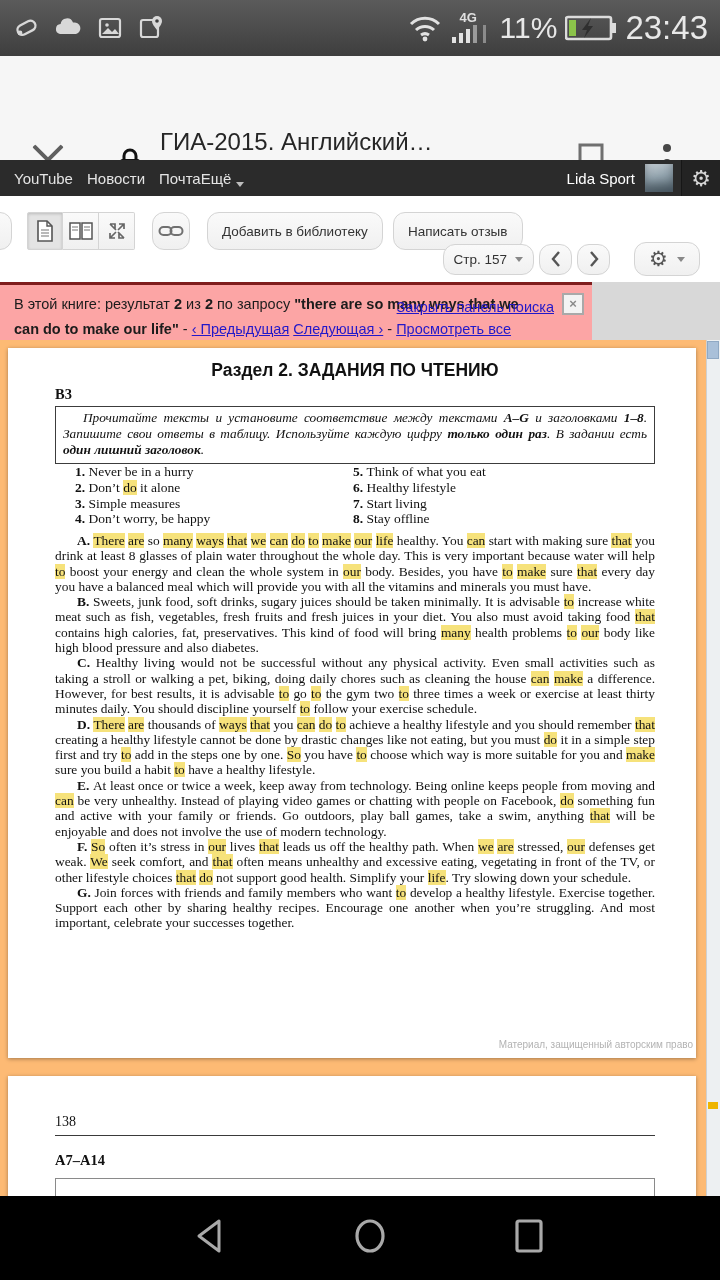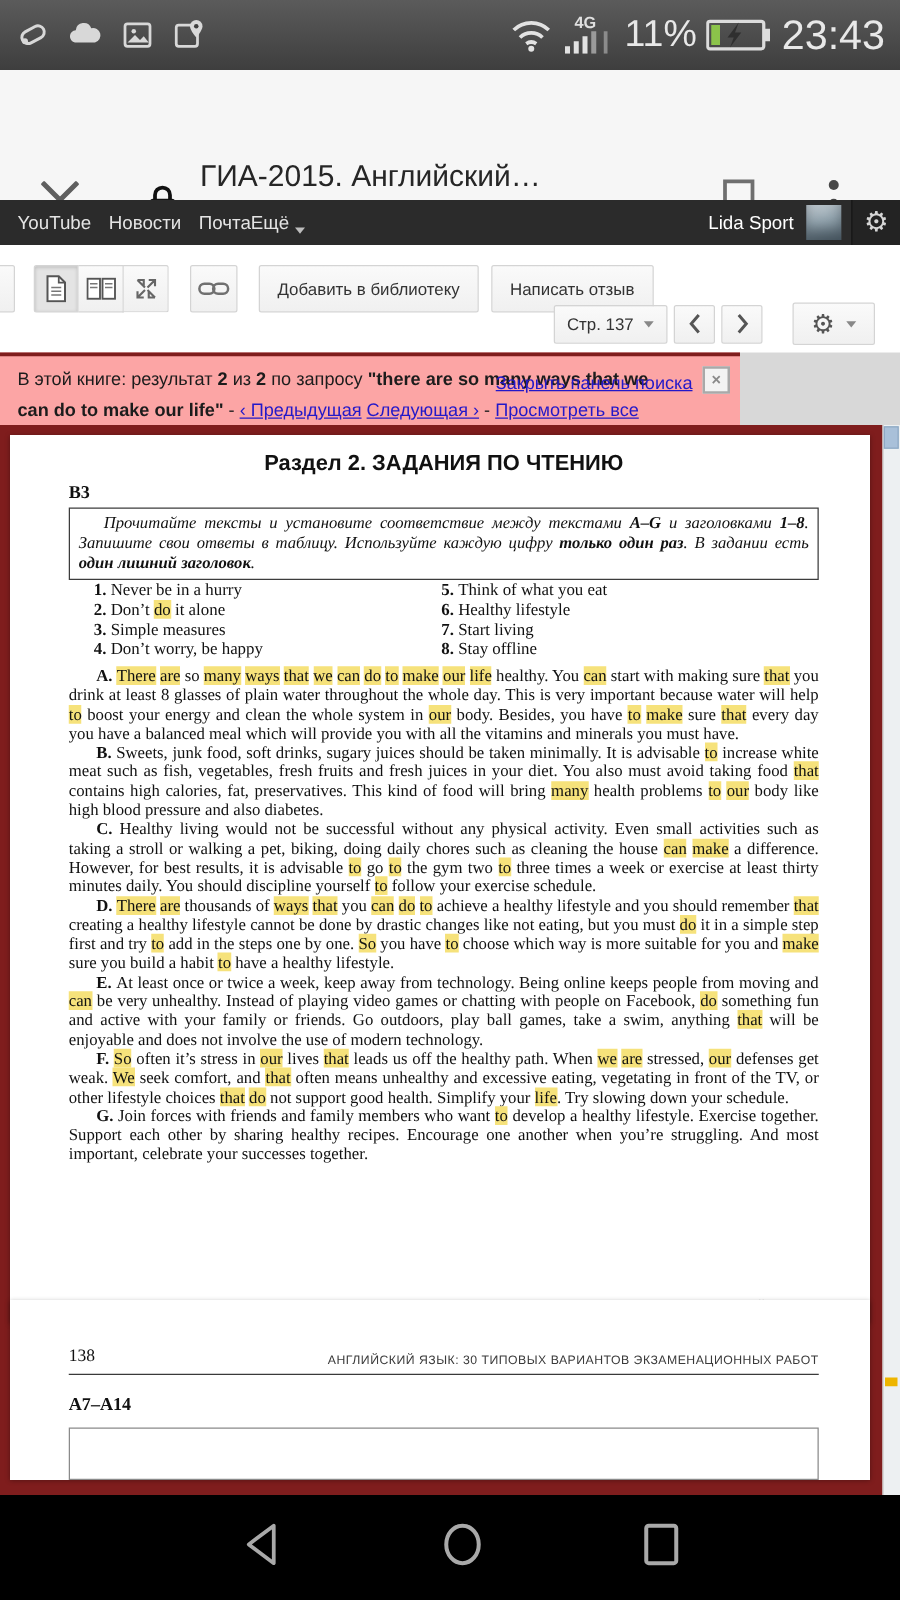--- a/index.html
+++ b/index.html
@@ -35,21 +35,21 @@
   .gb-link{margin-left:14px;cursor:pointer}
   .gb-more{display:flex;align-items:flex-end;gap:5px}
   .caret{width:0;height:0;border-left:4px solid transparent;border-right:4px solid transparent;border-top:5px solid #bdbdbd;display:inline-block}
   .gb-right{margin-left:auto;display:flex;align-items:center;height:36px}
   .gb-name{margin-right:10px;color:#fff}
   .avatar{width:28px;height:28px;background:linear-gradient(165deg,#c3ccd2 0%,#93a4ae 45%,#5c6d78 100%);box-shadow:inset 0 -8px 10px rgba(40,50,60,.45)}
   .gb-gear{width:38px;height:36px;margin-left:8px;background:#232323;border-left:1px solid #161616;display:flex;align-items:center;justify-content:center;color:#d6d6d6;font-family:"DejaVu Sans",sans-serif;font-size:22px}
 
   
   .toolbar{position:absolute;top:196px;left:0;width:720px;height:86px;background:#fff}
-  .tb-btn{background:linear-gradient(#fafafa,#f0f0f0);border:1px solid #d4d4d4;border-radius:2px;box-sizing:border-box;display:flex;align-items:center;justify-content:center;color:#555}
+  .tb-btn{background:linear-gradient(#fafafa,#f0f0f0);border:1px solid #d4d4d4;border-radius:12px;box-sizing:border-box;display:flex;align-items:center;justify-content:center;color:#555}
   .sliver{position:absolute;left:-12px;top:16px;width:24px;height:38px}
   .view-group{position:absolute;left:27px;top:16px;display:flex}
   .view-group .tb-btn{width:36px;height:38px;border-radius:0}
   .view-group .tb-btn:first-child{border-radius:2px 0 0 2px}
   .view-group .tb-btn:last-child{border-radius:0 2px 2px 0}
   .view-group .tb-btn + .tb-btn{border-left:none}
   .tb-active{background:#e4e4e4;box-shadow:inset 0 1px 3px rgba(0,0,0,.18)}
   .link-btn{position:absolute;left:152px;top:16px;width:38px;height:38px}
   .lib-btn{position:absolute;left:207px;top:16px;height:38px;padding:0 14px;font-size:13.5px;color:#333}
   .rev-btn{position:absolute;left:393px;top:16px;height:38px;padding:0 14px;font-size:13.5px;color:#333}
@@ -60,28 +60,28 @@
 
   
   .search-banner{position:absolute;top:282px;left:0;width:592px;height:58px;background:#fca5a5;border-top:3px solid #7f1d1d;box-sizing:border-box;font-size:14.5px;color:#1c1c1c}
   .banner-text{position:absolute;left:14px;top:7px;width:505px;line-height:25px}
   .banner-text b{font-weight:bold}
   .banner-text a,.banner-close a{color:#2318c9;text-decoration:underline;cursor:pointer}
   .banner-close{position:absolute;right:8px;top:8px;display:flex;align-items:flex-end;gap:8px}
   .xbox{width:18px;height:18px;border:2px solid #a9a9a9;background:#f3f3f3;color:#8a8a8a;font-size:13px;line-height:18px;text-align:center;font-weight:bold;cursor:pointer}
 
   
-  .content{position:absolute;top:340px;left:0;width:720px;height:856px;background:#7f1d1d;overflow:hidden}
+  .content{position:absolute;top:340px;left:0;width:720px;height:856px;background:#fdba74;overflow:hidden}
   .scrollbar{position:absolute;right:0;top:0;width:14px;height:856px;background:#edf0f2;border-left:1px solid #d0d0d0;box-sizing:border-box}
   .sb-thumb{position:absolute;right:1px;top:1px;width:12px;height:18px;background:#a9c0d9;border:1px solid #8fa9c4;box-sizing:border-box}
   .sb-marker{position:absolute;right:2px;top:762px;width:10px;height:7px;background:#eeb500}
 
   .bookpage{position:absolute;left:8px;width:688px;background:#fff;box-shadow:0 1px 4px rgba(0,0,0,.35)}
   .page1{top:8px;height:710px}
-  .page2{top:700px;height:144px}
+  .page2{top:736px;height:144px}
   .pcol{position:absolute;left:47px;right:41px}
 
   .p-title{top:12px;text-align:center;font-size:17.5px;font-weight:bold;color:#111;font-family:"Liberation Sans",sans-serif}
   .p-b3{top:38px;font-family:"Liberation Serif",serif;font-weight:bold;font-size:14.5px;color:#111}
   .instr-box{top:58px;border:1.4px solid #3c3c3c;padding:3px 7px 5px 7px;font-family:"Liberation Serif",serif;font-style:italic;font-size:13.3px;line-height:16px;color:#111;text-align:justify;text-indent:20px}
   .bi{font-weight:bold}
   .headings{top:116px;display:flex;font-family:"Liberation Serif",serif;font-size:13.5px;line-height:15.8px;color:#111}
   .hcol1{width:278px;margin-left:20px}
   .hnum{font-weight:bold}
   .paras{top:185px;font-family:"Liberation Serif",serif;font-size:13.4px;line-height:15.3px;color:#111}
@@ -233,21 +233,21 @@
   <div class="tb-btn link-btn">
     <svg width="26" height="20" viewBox="0 0 26 20">
         <rect x="1.5" y="6" width="12" height="8" rx="4" fill="none" stroke="#707070" stroke-width="2"></rect>
         <rect x="12.5" y="6" width="12" height="8" rx="4" fill="none" stroke="#707070" stroke-width="2"></rect>
       </svg>
   </div>
   <div class="tb-btn lib-btn">Добавить в библиотеку</div>
   <div class="tb-btn rev-btn">Написать отзыв</div>
   <div class="pager-row">
     <div class="tb-btn page-sel">
-        <span>Стр. 137</span>
+        <span>Стр. 157</span>
         <span class="caret" style="border-top-color:#888"></span>
       </div>
     <div class="tb-btn chev">
       <svg width="14" height="18" viewBox="0 0 14 18">
           <path d="M10 2 4 9l6 7" fill="none" stroke="#555" stroke-width="2.4"></path>
         </svg>
     </div>
     <div class="tb-btn chev">
       <svg width="14" height="18" viewBox="0 0 14 18">
           <path d="M4 2l6 7-6 7" fill="none" stroke="#555" stroke-width="2.4"></path>
@@ -308,21 +308,20 @@
         <p><span class="plabel">E. </span><span>At least once or twice a week, keep away from technology. Being online keeps people from moving and </span><span class="hl">can</span><span> be very unhealthy. Instead of playing video games or chatting with people on Facebook, </span><span class="hl">do</span><span> something fun and active with your family or friends. Go outdoors, play ball games, take a swim, anything </span><span class="hl">that</span><span> will be enjoyable and does not involve the use of modern technology.</span></p>
         <p><span class="plabel">F. </span><span class="hl">So</span><span> often it’s stress in </span><span class="hl">our</span><span> lives </span><span class="hl">that</span><span> leads us off the healthy path. When </span><span class="hl">we</span><span> </span><span class="hl">are</span><span> stressed, </span><span class="hl">our</span><span> defenses get weak. </span><span class="hl">We</span><span> seek comfort, and </span><span class="hl">that</span><span> often means unhealthy and excessive eating, vegetating in front of the TV, or other lifestyle choices </span><span class="hl">that</span><span> </span><span class="hl">do</span><span> not support good health. Simplify your </span><span class="hl">life</span><span>. Try slowing down your schedule.</span></p>
         <p><span class="plabel">G. </span><span>Join forces with friends and family members who want </span><span class="hl">to</span><span> develop a healthy lifestyle. Exercise together. Support each other by sharing healthy recipes. Encourage one another when you’re struggling. And most important, celebrate your successes together.</span></p>
       </div>
     <div class="copyright">Материал, защищенный авторским право</div>
   </div>
 
   <div class="bookpage page2">
     <div class="pcol p2-head">
       <span class="p2-num">138</span>
-      <span class="p2-rh">АНГЛИЙСКИЙ ЯЗЫК: 30 ТИПОВЫХ ВАРИАНТОВ ЭКЗАМЕНАЦИОННЫХ РАБОТ</span>
     </div>
     <div class="pcol p2-task">А7–А14</div>
     <div class="pcol p2-box"></div>
   </div>
 
   <div class="scrollbar">
     <div class="sb-thumb"></div>
     <div class="sb-marker"></div>
   </div>
 </div>

